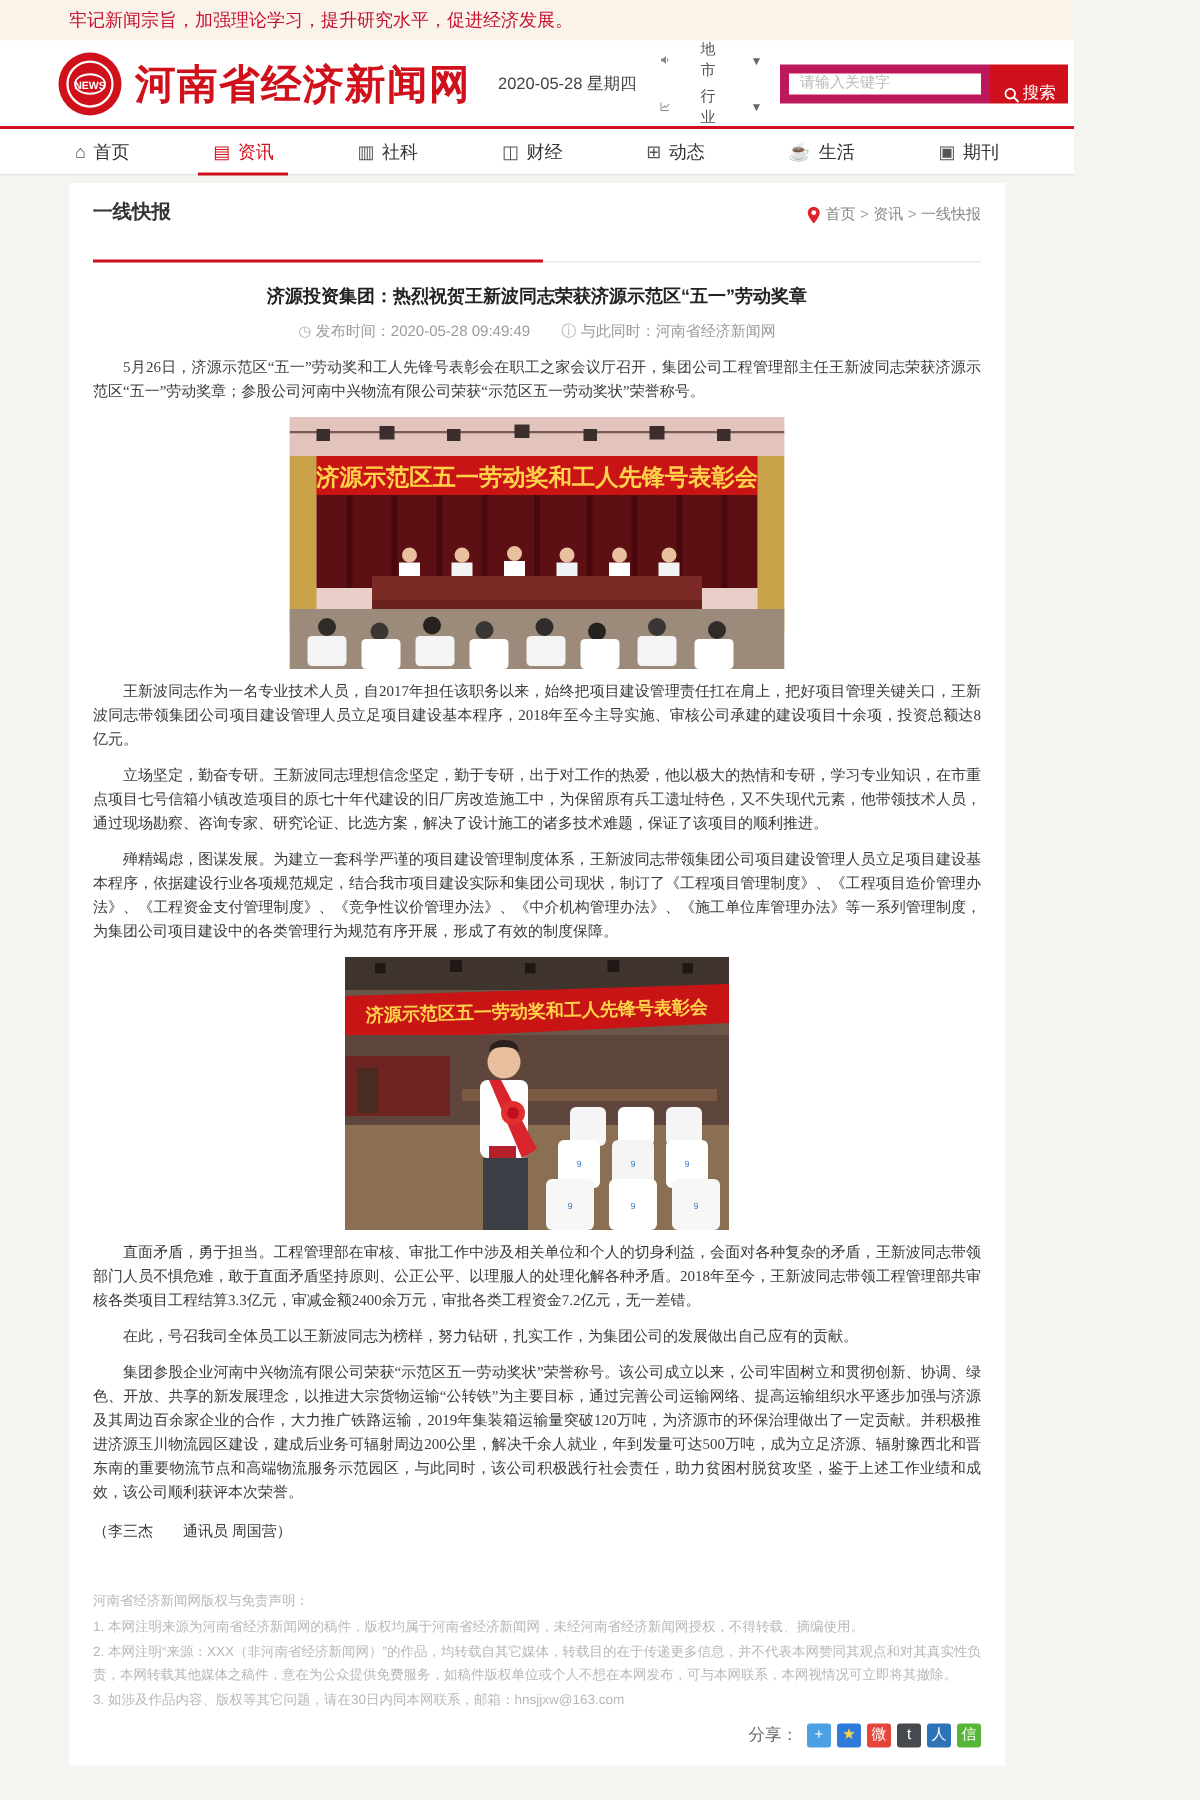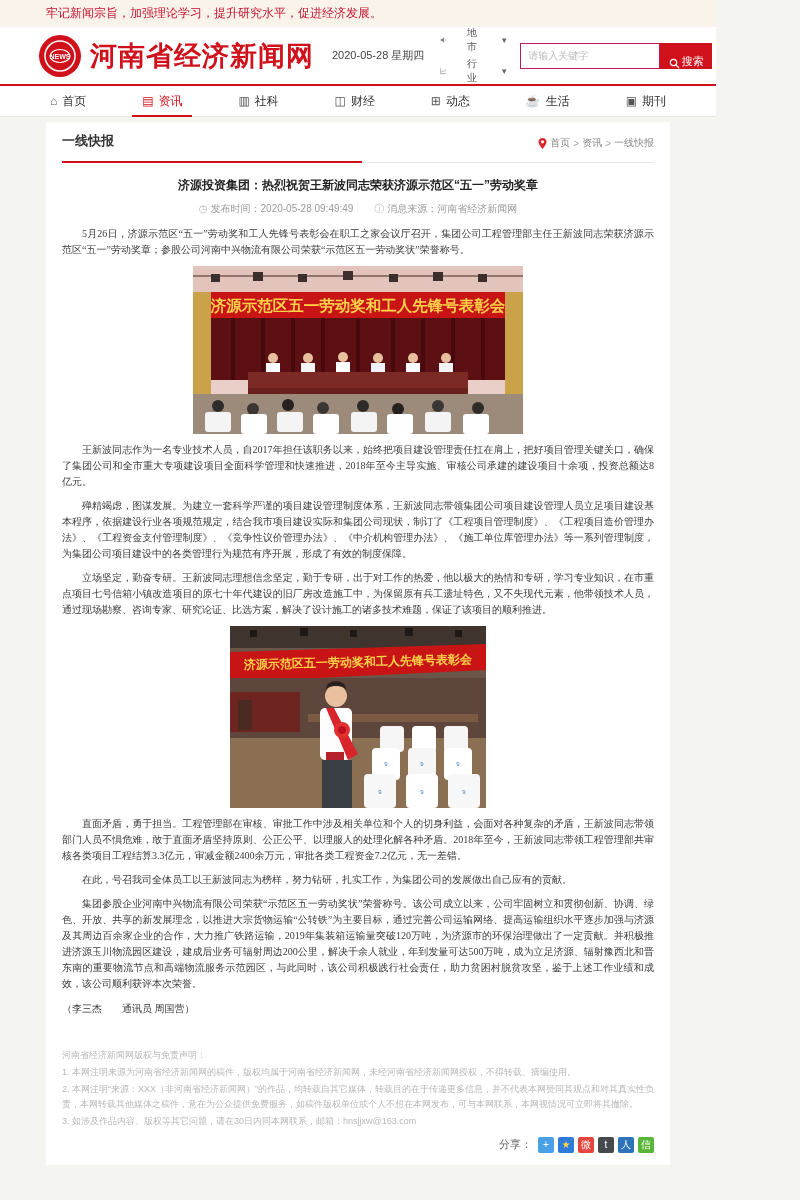--- a/index.html
+++ b/index.html
@@ -13,36 +13,36 @@
   
   .header { background:#fff; border-bottom:2px solid #d0111b; }
   .header-inner { width:640px; margin:0 auto; height:57px; display:flex; align-items:center; }
   .logo { width:44px; height:44px; flex:0 0 44px; }
   .site-title { font-family:Liberation Sans, sans-serif; font-weight:bold; color:#d0111b; font-size:27px; letter-spacing:1px; margin-left:8px; white-space:nowrap; }
   .hdr-date { font-size:11px; color:#444; font-weight:normal; margin-left:18px; white-space:nowrap; }
   .filters { margin-left:16px; display:flex; flex-direction:column; gap:3px; }
   .filter { display:flex; align-items:center; font-size:10px; color:#555; gap:20px; cursor:pointer; }
   .filter .arrow { font-size:8px; color:#666; }
   .searchbox { margin-left:12px; display:flex; }
-  .searchbox input { width:140px; height:26px; border:1px solid #be185d; font-size:10px; padding:0 7px; color:#333; outline:none; }
+  .searchbox input { width:140px; height:26px; border:6px solid #be185d; font-size:10px; padding:0 7px; color:#333; outline:none; }
   .searchbox input::placeholder { color:#bbb; }
   .search-btn { height:26px; width:52px; background:#d0111b; color:#fff; border:none; font-size:11px; display:flex; align-items:flex-end; justify-content:center; gap:2px; cursor:pointer; }
 
   
   .nav { background:#fff; border-bottom:1px solid #e4e4e4; }
   .nav-inner { width:624px; margin:0 auto; height:30px; display:flex; justify-content:space-between; }
   .nav-item { display:flex; align-items:center; gap:5px; font-size:12px; color:#333; padding:0 4px; position:relative; cursor:pointer; }
   .nav-item .nicon { font-size:12px; color:#555; }
   .nav-item.active { color:#d0111b; }
   .nav-item.active .nicon { color:#d0111b; }
   .nav-item.active::after { content:""; position:absolute; left:-6px; right:-6px; bottom:-1px; height:2px; background:#d0111b; }
 
   
   .card { width:624px; margin:5px auto 0; background:#fff; padding:10px 16px 8px; }
-  .section-row { display:flex; justify-content:space-between; align-items:flex-end; padding-bottom:12px; border-bottom:1px solid #e8e8e8; position:relative; }
+  .section-row { display:flex; justify-content:space-between; align-items:flex-end; padding-bottom:24px; border-bottom:1px solid #e8e8e8; position:relative; }
   .section-title { font-size:13px; font-weight:bold; color:#333; }
   .section-row::after { content:""; position:absolute; left:0; bottom:-1px; width:300px; height:2px; background:#d0111b; }
   .crumbs { display:flex; align-items:center; gap:3px; font-size:10px; color:#888; }
   .crumbs .sep { color:#aaa; }
 
   .art-title { text-align:center; font-size:12px; font-weight:bold; color:#222; margin:14px 30px 8px; line-height:1.4; }
   .art-meta { text-align:center; font-size:10px; color:#9a9a9a; margin-bottom:10px; }
   .art-meta .m { margin:0 9px; }
   .art-meta .micon { font-size:10px; color:#b5b5b5; margin-right:3px; }
 
@@ -157,21 +157,21 @@
         <span>资讯</span>
         <span class="sep">&gt;</span>
         <span>一线快报</span>
       </div>
     </div>
 
     <h1 class="art-title">济源投资集团：热烈祝贺王新波同志荣获济源示范区“五一”劳动奖章</h1>
 
     <div class="art-meta">
       <span class="m"><span class="micon">◷</span><span>发布时间：2020-05-28 09:49:49</span></span>
-      <span class="m"><span class="micon">ⓘ</span><span>消息来源：河南省经济新闻网</span></span>
+      <span class="m"><span class="micon">ⓘ</span><span>与此同时：河南省经济新闻网</span></span>
     </div>
 
     <div class="body-text">
       <p>5月26日，济源示范区“五一”劳动奖和工人先锋号表彰会在职工之家会议厅召开，集团公司工程管理部主任王新波同志荣获济源示范区“五一”劳动奖章；参股公司河南中兴物流有限公司荣获“示范区五一劳动奖状”荣誉称号。</p>
 
       <div class="photo">
         <svg width="330" height="168" viewBox="0 0 330 168">
           <rect width="330" height="168" fill="#e9cfc8"></rect>
           <rect x="0" y="0" width="330" height="26" fill="#e3c4bd"></rect>
           <line x1="0" y1="10" x2="330" y2="10" stroke="#7a5a55" stroke-width="1.5"></line>
@@ -231,23 +231,23 @@
               <rect x="84" y="146" width="26" height="20" rx="3" fill="#f4f4f4"></rect>
               <rect x="120" y="148" width="26" height="20" rx="3" fill="#ffffff"></rect>
               <rect x="158" y="146" width="26" height="20" rx="3" fill="#f4f4f4"></rect>
               <rect x="194" y="148" width="26" height="20" rx="3" fill="#ffffff"></rect>
               <rect x="232" y="146" width="26" height="20" rx="3" fill="#f4f4f4"></rect>
               <rect x="270" y="148" width="26" height="20" rx="3" fill="#ffffff"></rect>
           </g>
         </svg>
       </div>
 
-      <p>王新波同志作为一名专业技术人员，自2017年担任该职务以来，始终把项目建设管理责任扛在肩上，把好项目管理关键关口，确保了集团公司和全市重大专项建设项目全面科学管理和快速推进，2018年至今主导实施、审核公司承建的建设项目十余项，投资总额达8亿元。</p>
+      <p>王新波同志作为一名专业技术人员，自2017年担任该职务以来，始终把项目建设管理责任扛在肩上，把好项目管理关键关口，王新波同志带领集团公司项目建设管理人员立足项目建设基本程序，2018年至今主导实施、审核公司承建的建设项目十余项，投资总额达8亿元。</p>
+      <p>立场坚定，勤奋专研。王新波同志理想信念坚定，勤于专研，出于对工作的热爱，他以极大的热情和专研，学习专业知识，在市重点项目七号信箱小镇改造项目的原七十年代建设的旧厂房改造施工中，为保留原有兵工遗址特色，又不失现代元素，他带领技术人员，通过现场勘察、咨询专家、研究论证、比选方案，解决了设计施工的诸多技术难题，保证了该项目的顺利推进。</p>
       <p>殚精竭虑，图谋发展。为建立一套科学严谨的项目建设管理制度体系，王新波同志带领集团公司项目建设管理人员立足项目建设基本程序，依据建设行业各项规范规定，结合我市项目建设实际和集团公司现状，制订了《工程项目管理制度》、《工程项目造价管理办法》、《工程资金支付管理制度》、《竞争性议价管理办法》、《中介机构管理办法》、《施工单位库管理办法》等一系列管理制度，为集团公司项目建设中的各类管理行为规范有序开展，形成了有效的制度保障。</p>
-      <p>立场坚定，勤奋专研。王新波同志理想信念坚定，勤于专研，出于对工作的热爱，他以极大的热情和专研，学习专业知识，在市重点项目七号信箱小镇改造项目的原七十年代建设的旧厂房改造施工中，为保留原有兵工遗址特色，又不失现代元素，他带领技术人员，通过现场勘察、咨询专家、研究论证、比选方案，解决了设计施工的诸多技术难题，保证了该项目的顺利推进。</p>
 
       <div class="photo">
         <svg width="256" height="182" viewBox="0 0 256 182">
           <rect width="256" height="182" fill="#6b5а4a"></rect>
           <rect width="256" height="182" fill="#6b564a"></rect>
           <rect x="0" y="0" width="256" height="22" fill="#40342f"></rect>
           <g fill="#1e1816">
               <rect x="20" y="4" width="7" height="7"></rect>
               <rect x="70" y="2" width="8" height="8"></rect>
               <rect x="120" y="4" width="7" height="7"></rect>

